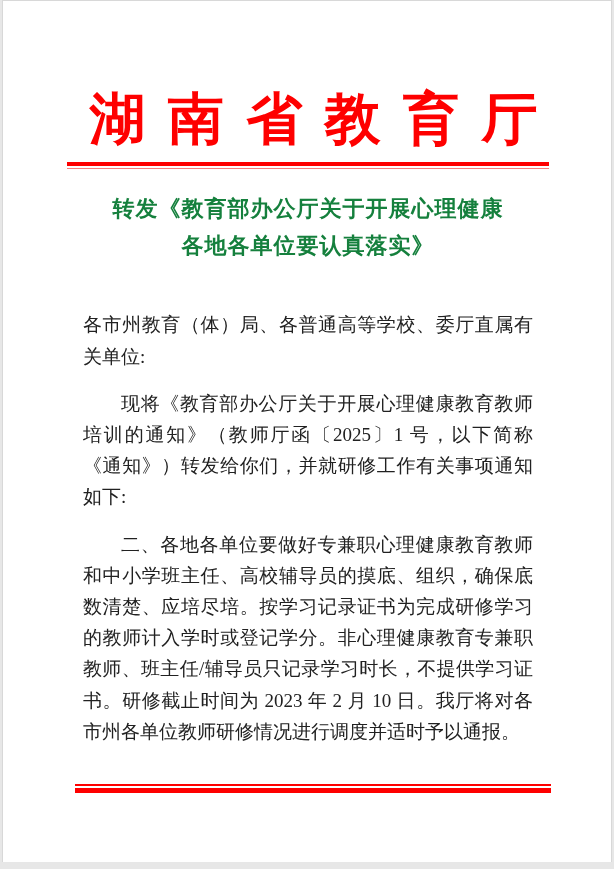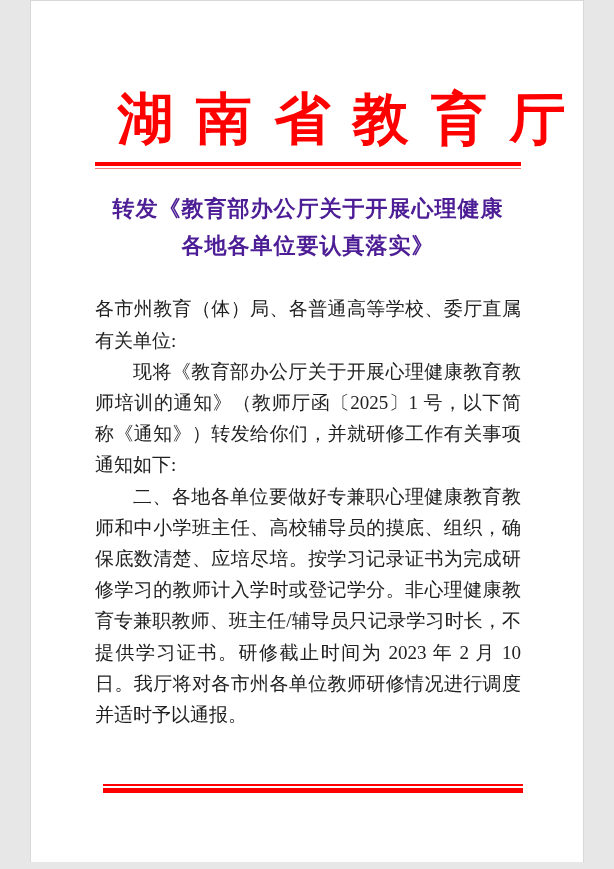--- a/index.html
+++ b/index.html
@@ -4,21 +4,21 @@
 <style>
   html, body {
     margin: 0;
     padding: 0;
     background: #e7e7e7;
     font-family: "Liberation Serif", "DejaVu Serif", serif;
   }
   .page {
     position: relative;
     box-sizing: border-box;
-    width: 554px;
+    width: 610px;
     height: 862px;
     margin: 0 auto;
     background: #ffffff;
     border: 1px solid #d8d8d8;
     border-bottom: none;
     overflow: hidden;
   }
   .content {
     padding: 0 62px 0 64px;
   }
@@ -37,40 +37,40 @@
   }
   .rule-top { margin-top: 11px; }
   .rule-top .thick { height: 4px; background: #fe0000; }
   .rule-top .gap   { height: 2px; background: transparent; }
   .rule-top .thin  { height: 1px; background: #f87c7c; }
 
   
   .doc-title {
     margin-top: 21px;
     text-align: center;
-    color: #4c1d95;
+    color: #15803d;
     font-size: 22px;
     font-weight: bold;
     line-height: 37px;
     letter-spacing: 1px;
   }
   .doc-title div { margin: 0; }
 
   
   .doc-body {
     margin-top: 29px;
     height: 488px;
     overflow: hidden;
     color: #212121;
     font-size: 19px;
     line-height: 31.2px;
     text-align: justify;
   }
   .doc-body p {
-    margin: 0;
+    margin: 16px;
     text-indent: 2em;
   }
   .doc-body p.salutation {
     text-indent: 0;
   }
 
   
   .rule-bottom {
     position: absolute;
     left: 72px;

